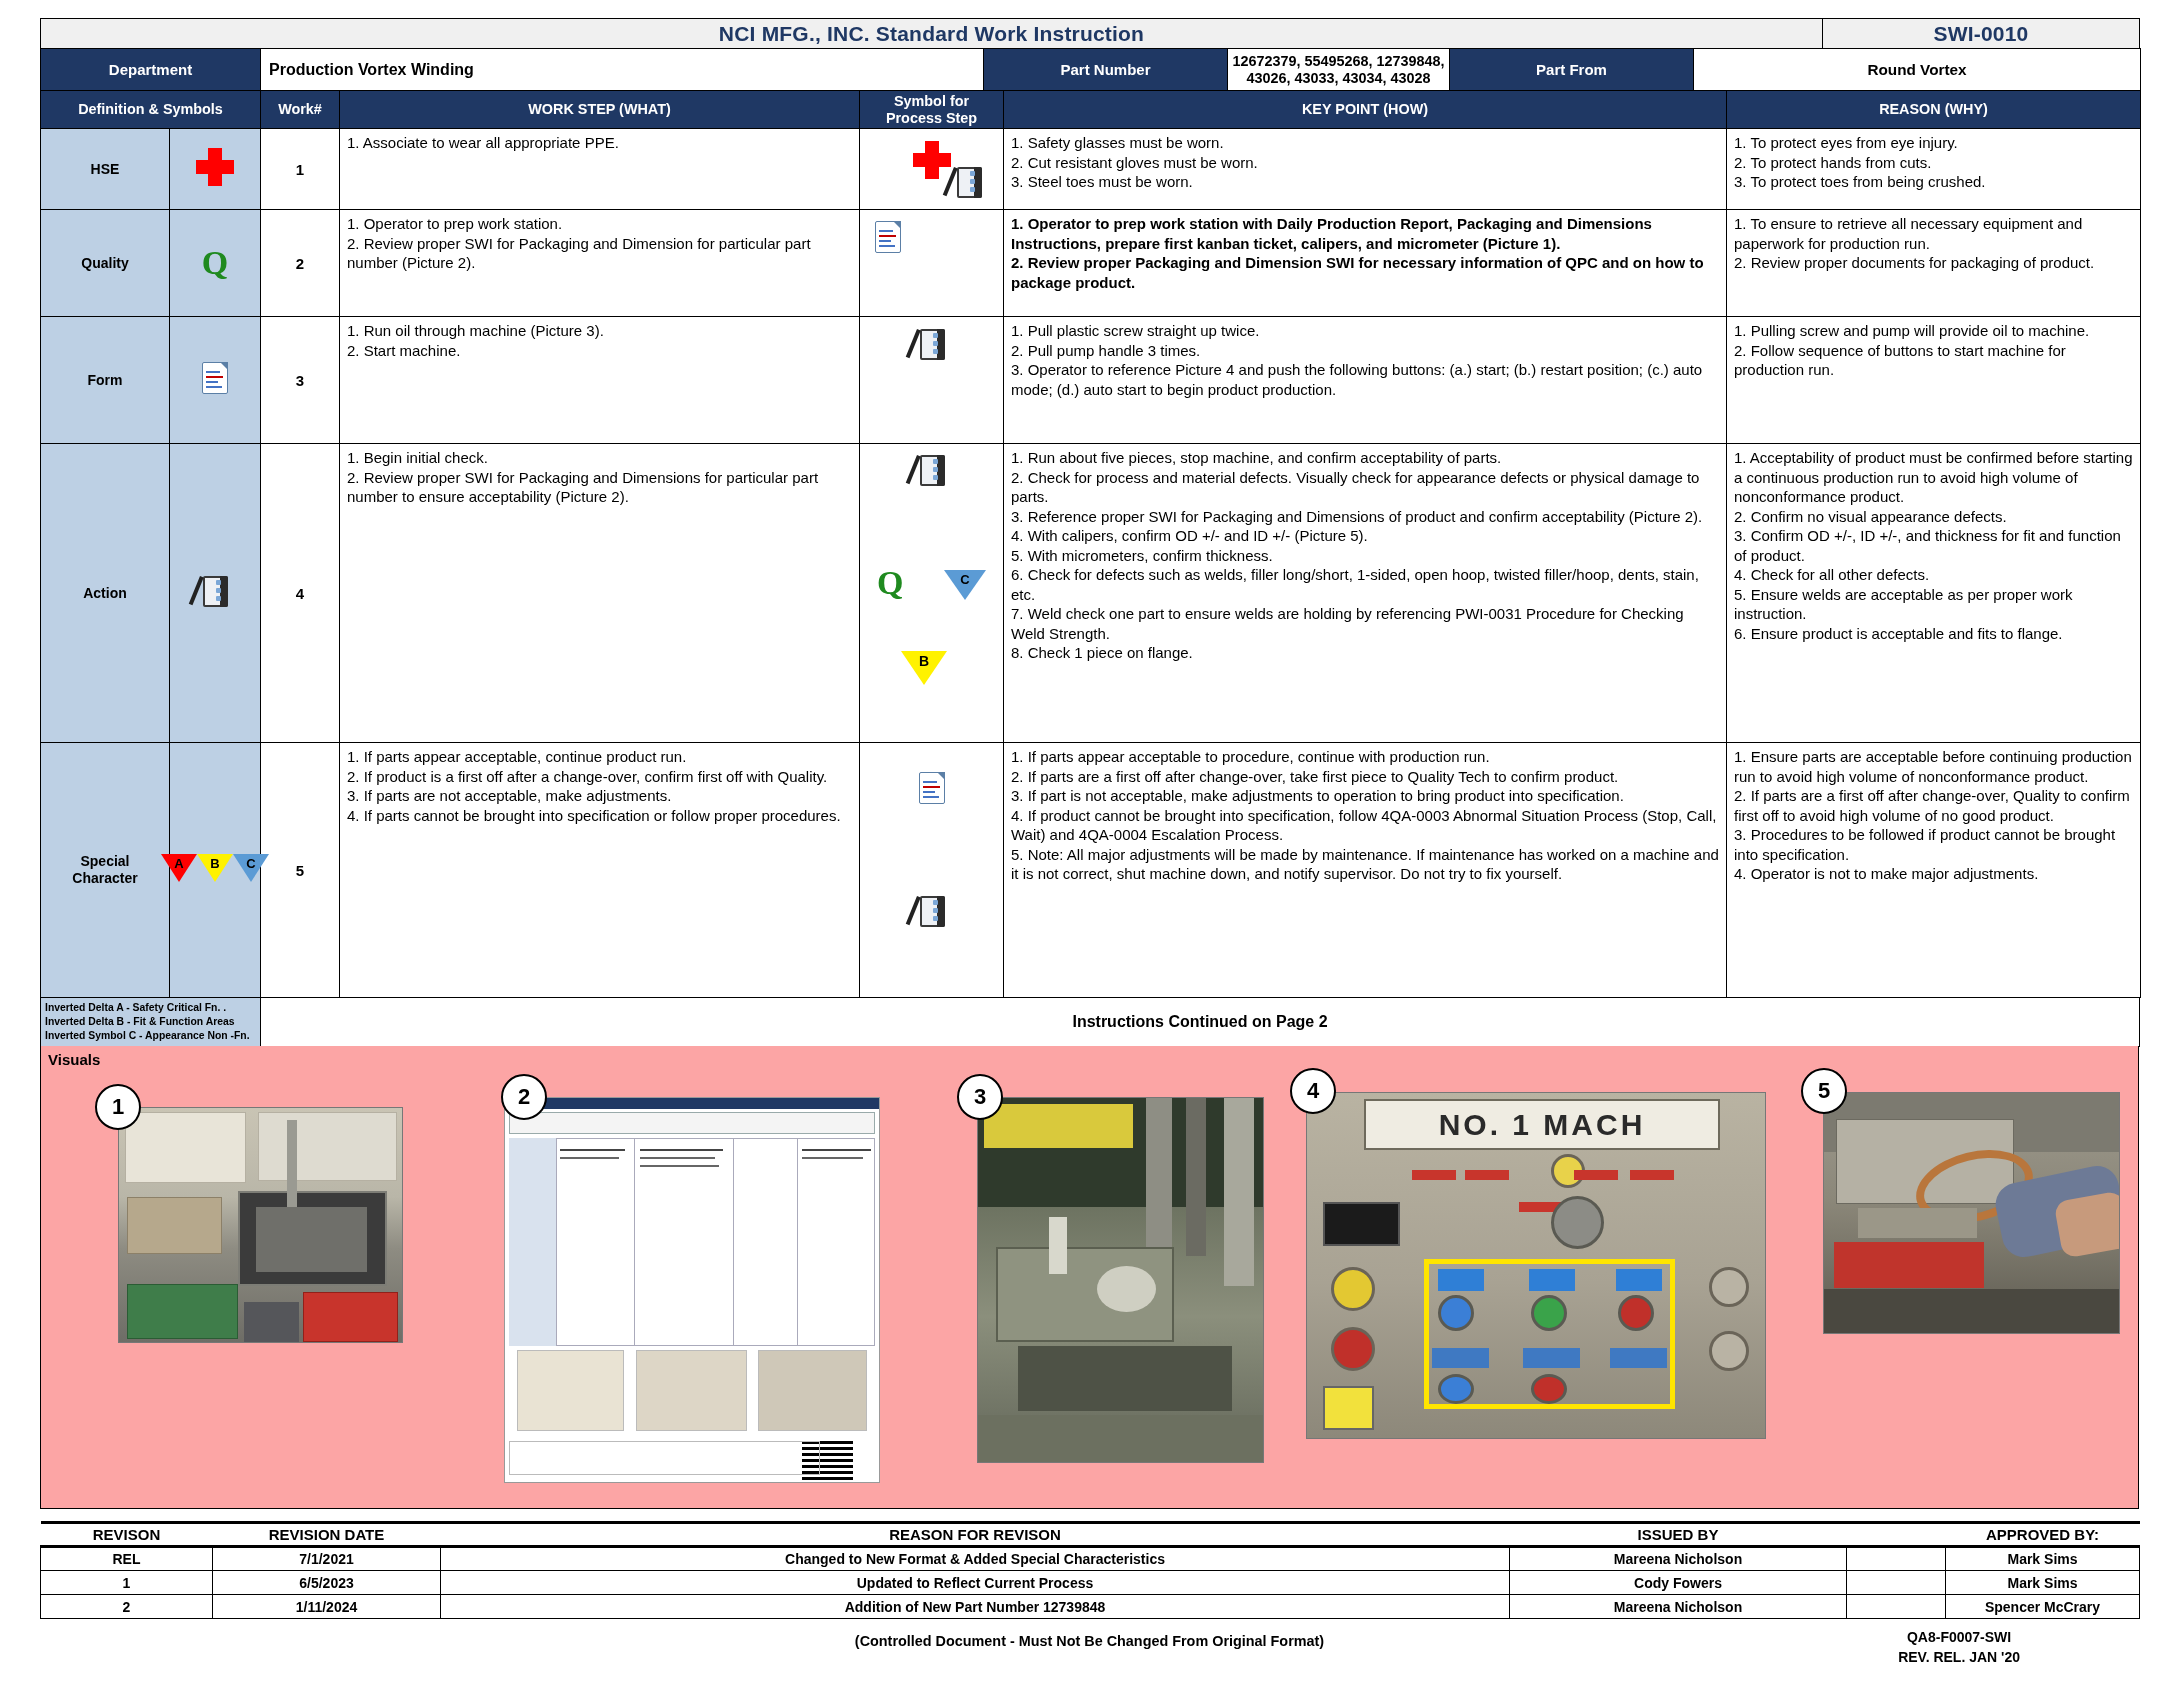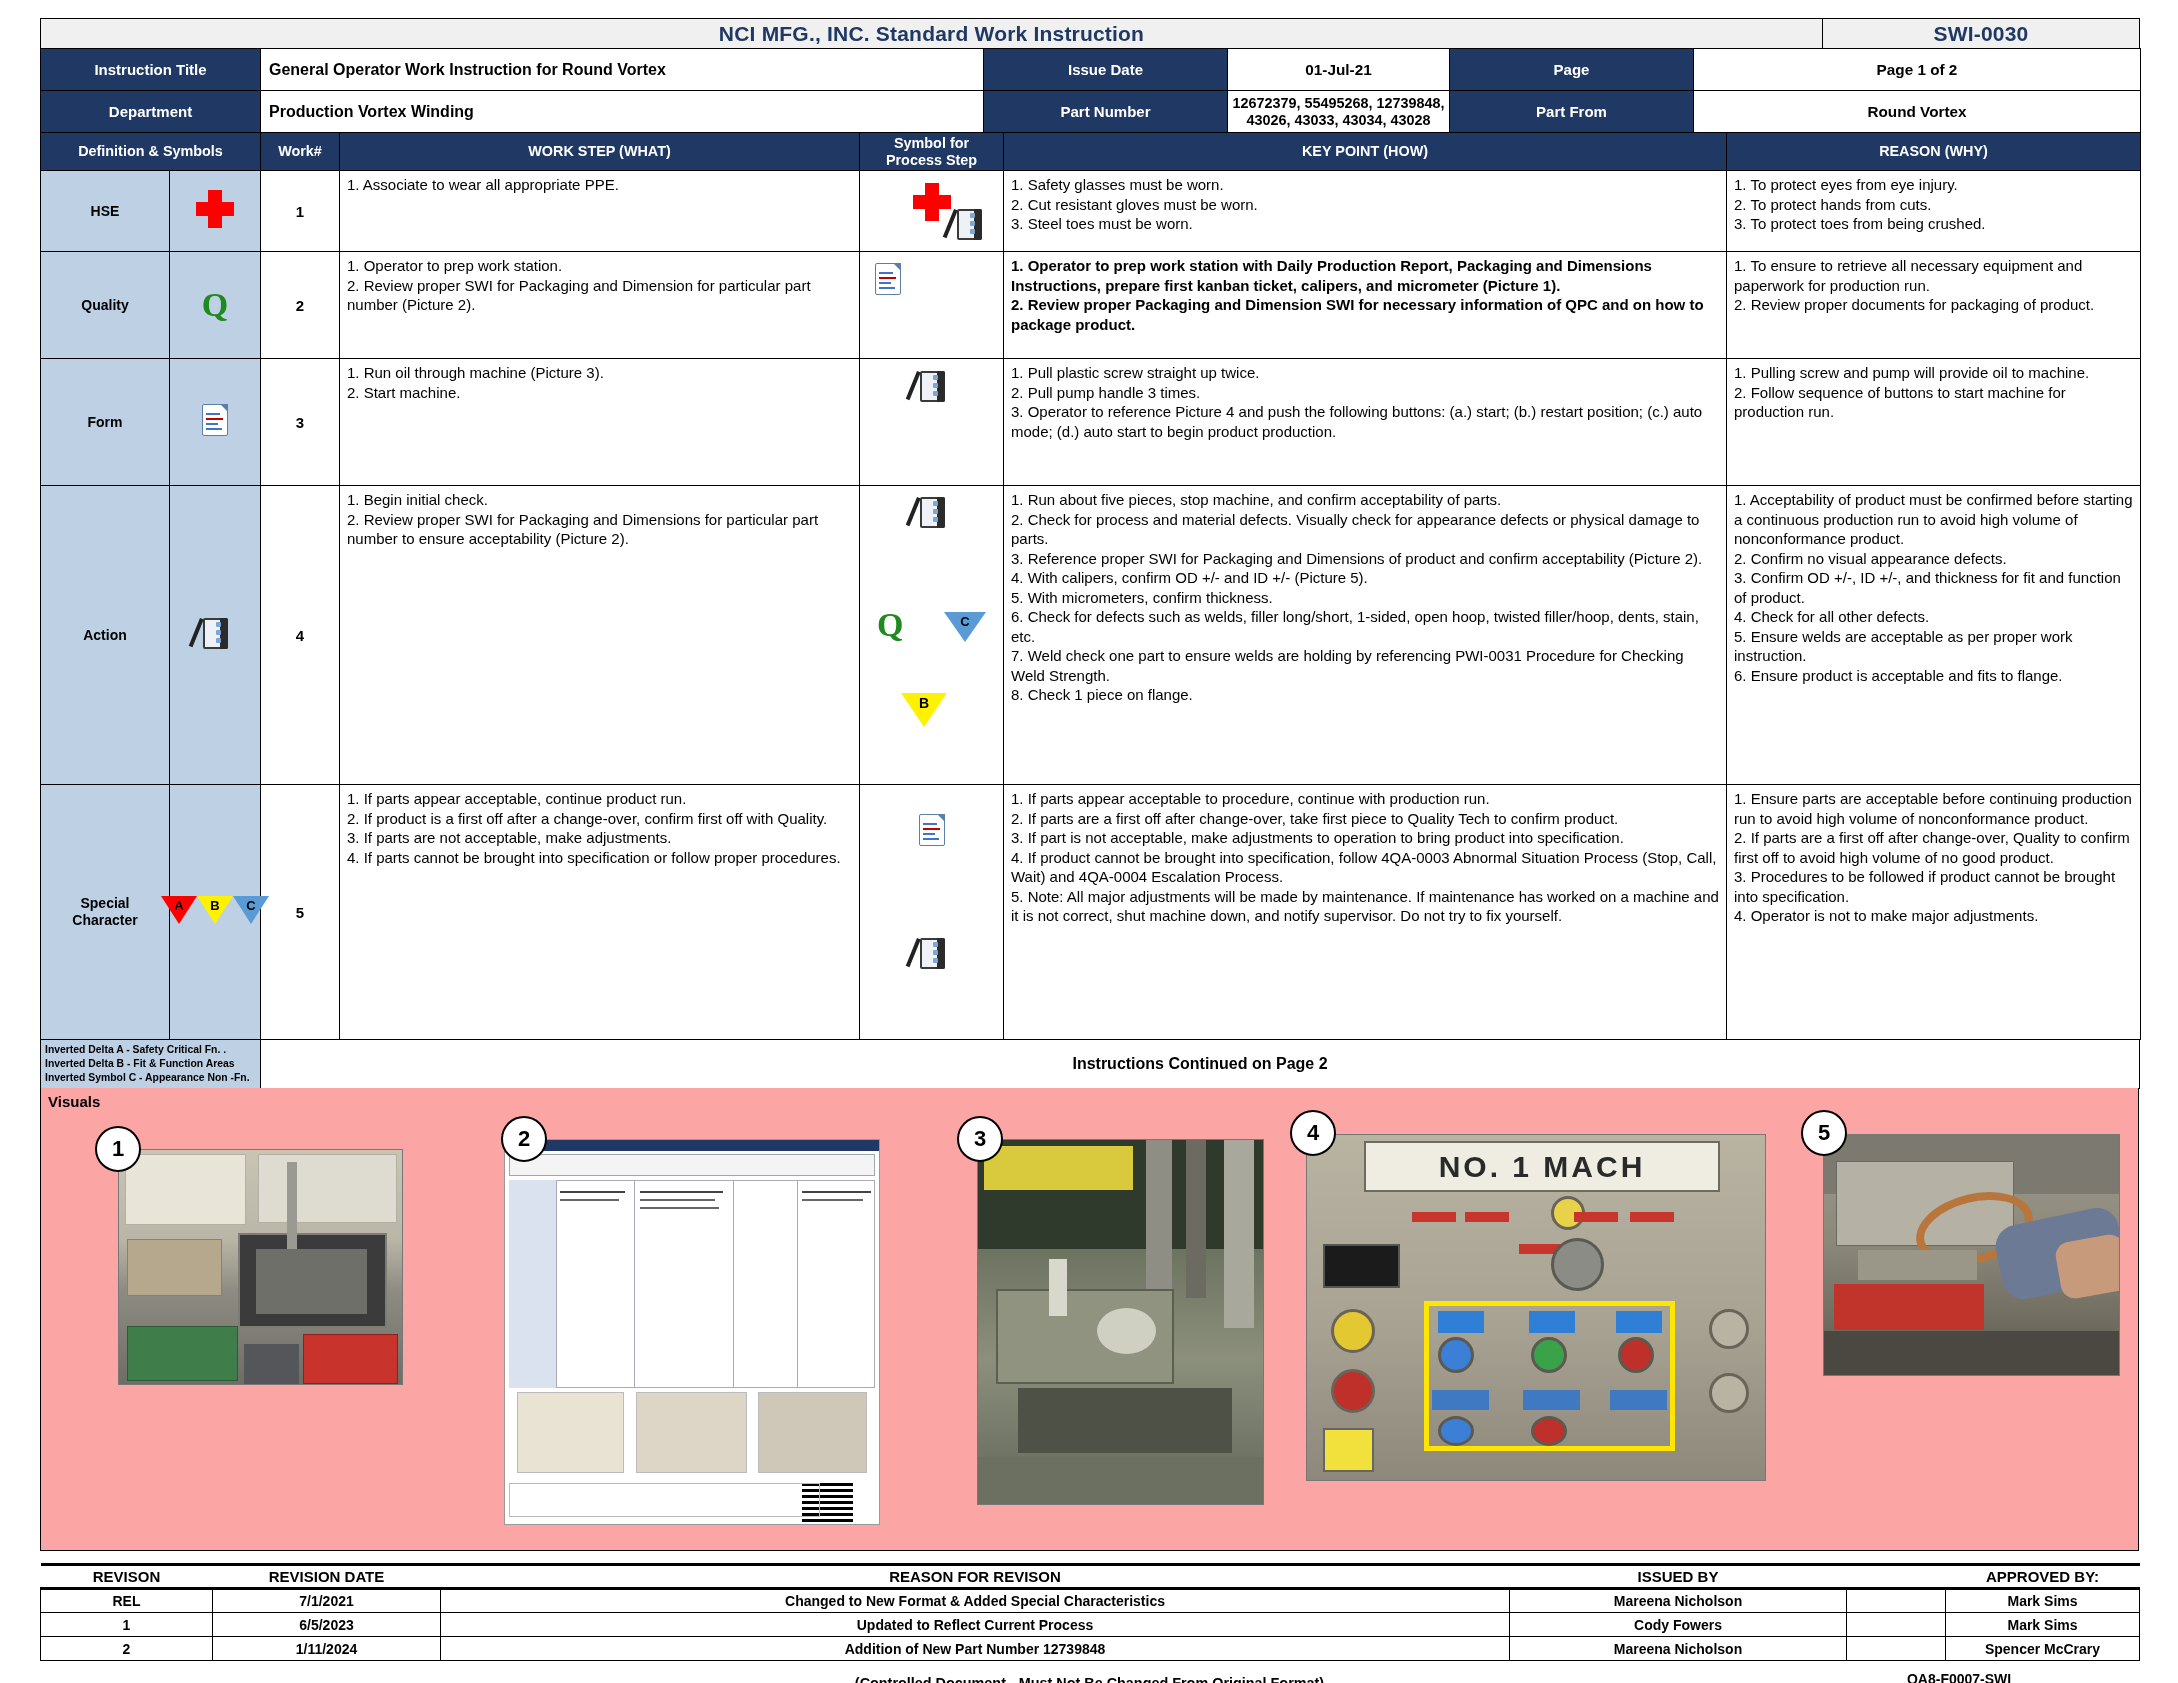--- a/index.html
+++ b/index.html
@@ -203,43 +203,35 @@
 <div class="page">
 
   <table class="titlebar">
     <colgroup>
         <col style="width:1782px">
         <col style="width:317px">
       </colgroup>
     <tbody>
         <tr>
       <td>NCI MFG., INC. Standard Work Instruction</td>
-      <td class="doc-id">SWI-0030</td>
+      <td class="doc-id">SWI-0010</td>
     </tr>
   </tbody>
     </table>
 
   <table class="hdr">
     <colgroup>
       <col style="width:220px">
         <col style="width:723px">
       <col style="width:244px">
         <col style="width:222px">
       <col style="width:244px">
         <col style="width:447px">
     </colgroup>
     <tbody>
-        <tr>
-      <td class="lbl">Instruction Title</td>
-      <td class="val">General Operator Work Instruction for Round Vortex</td>
-      <td class="lbl">Issue Date</td>
-      <td class="valc">01-Jul-21</td>
-      <td class="lbl">Page</td>
-      <td class="valc">Page 1 of 2</td>
-    </tr>
     <tr>
       <td class="lbl">Department</td>
       <td class="val">Production Vortex Winding</td>
       <td class="lbl">Part Number</td>
       <td class="valc multi" style="text-align:center">12672379,  55495268, 12739848, 43026, 43033, 43034, 43028</td>
       <td class="lbl">Part From</td>
       <td class="valc">Round Vortex</td>
     </tr>
   </tbody>
     </table>

